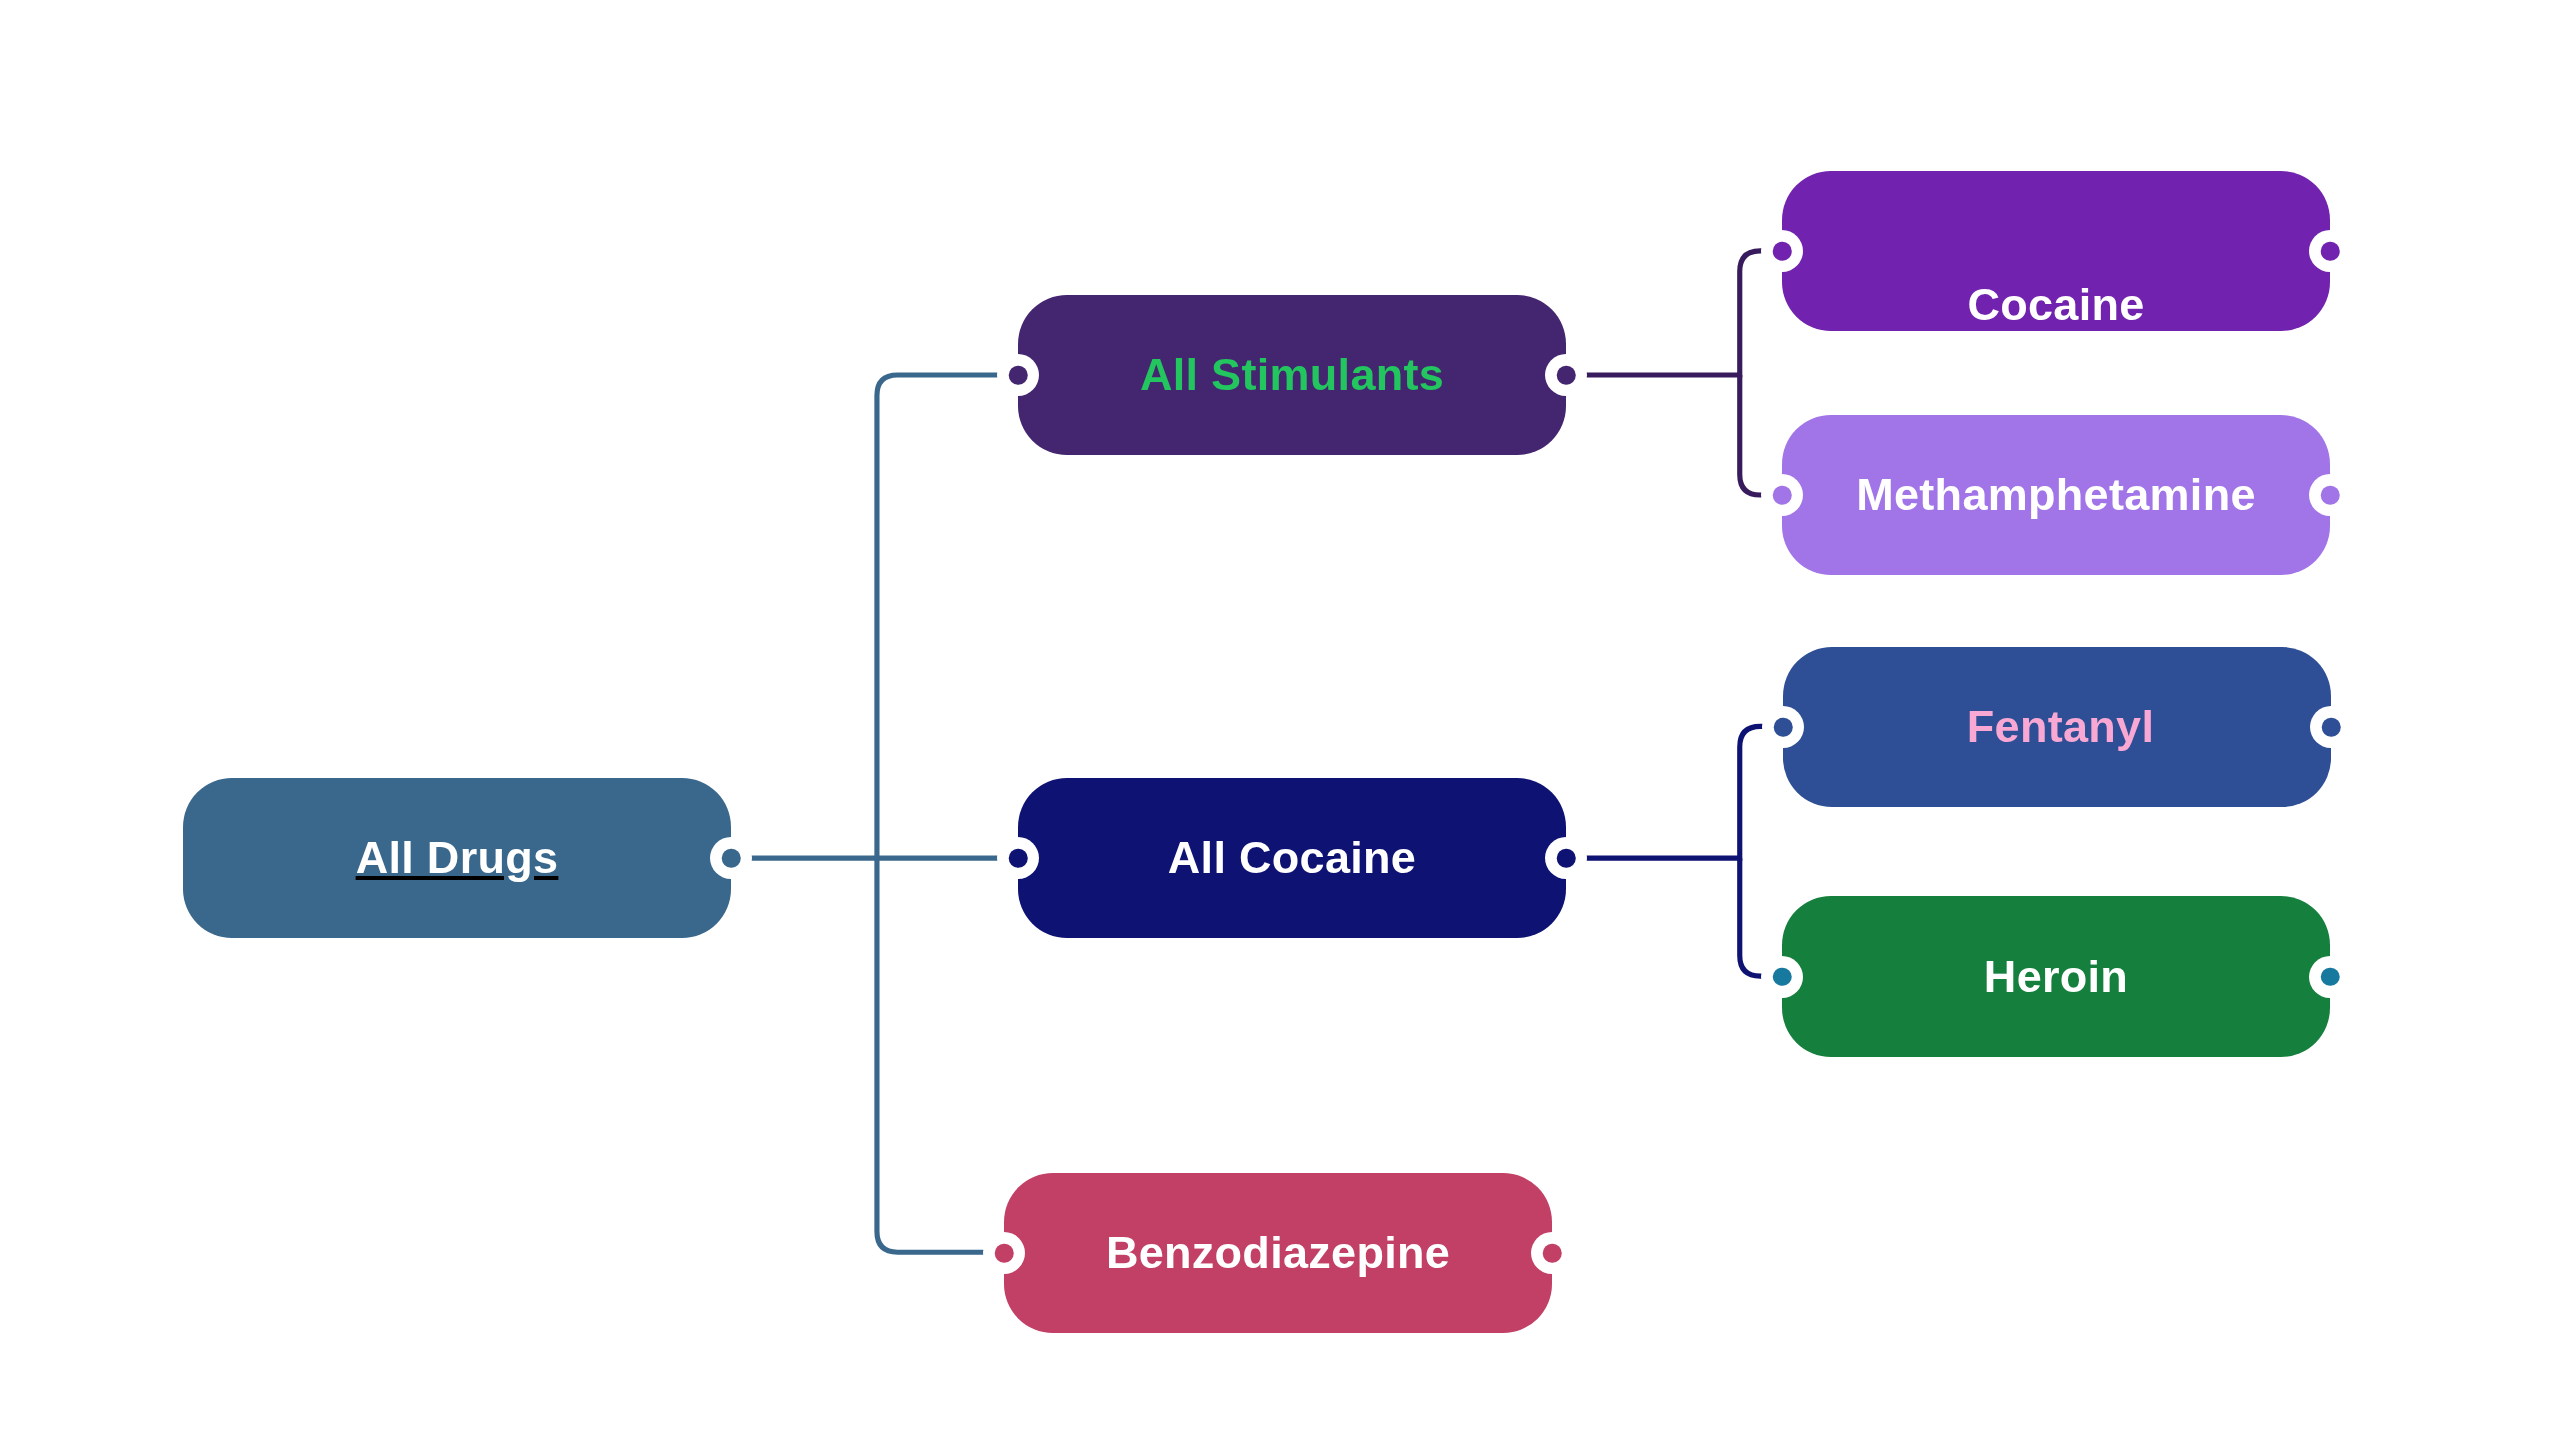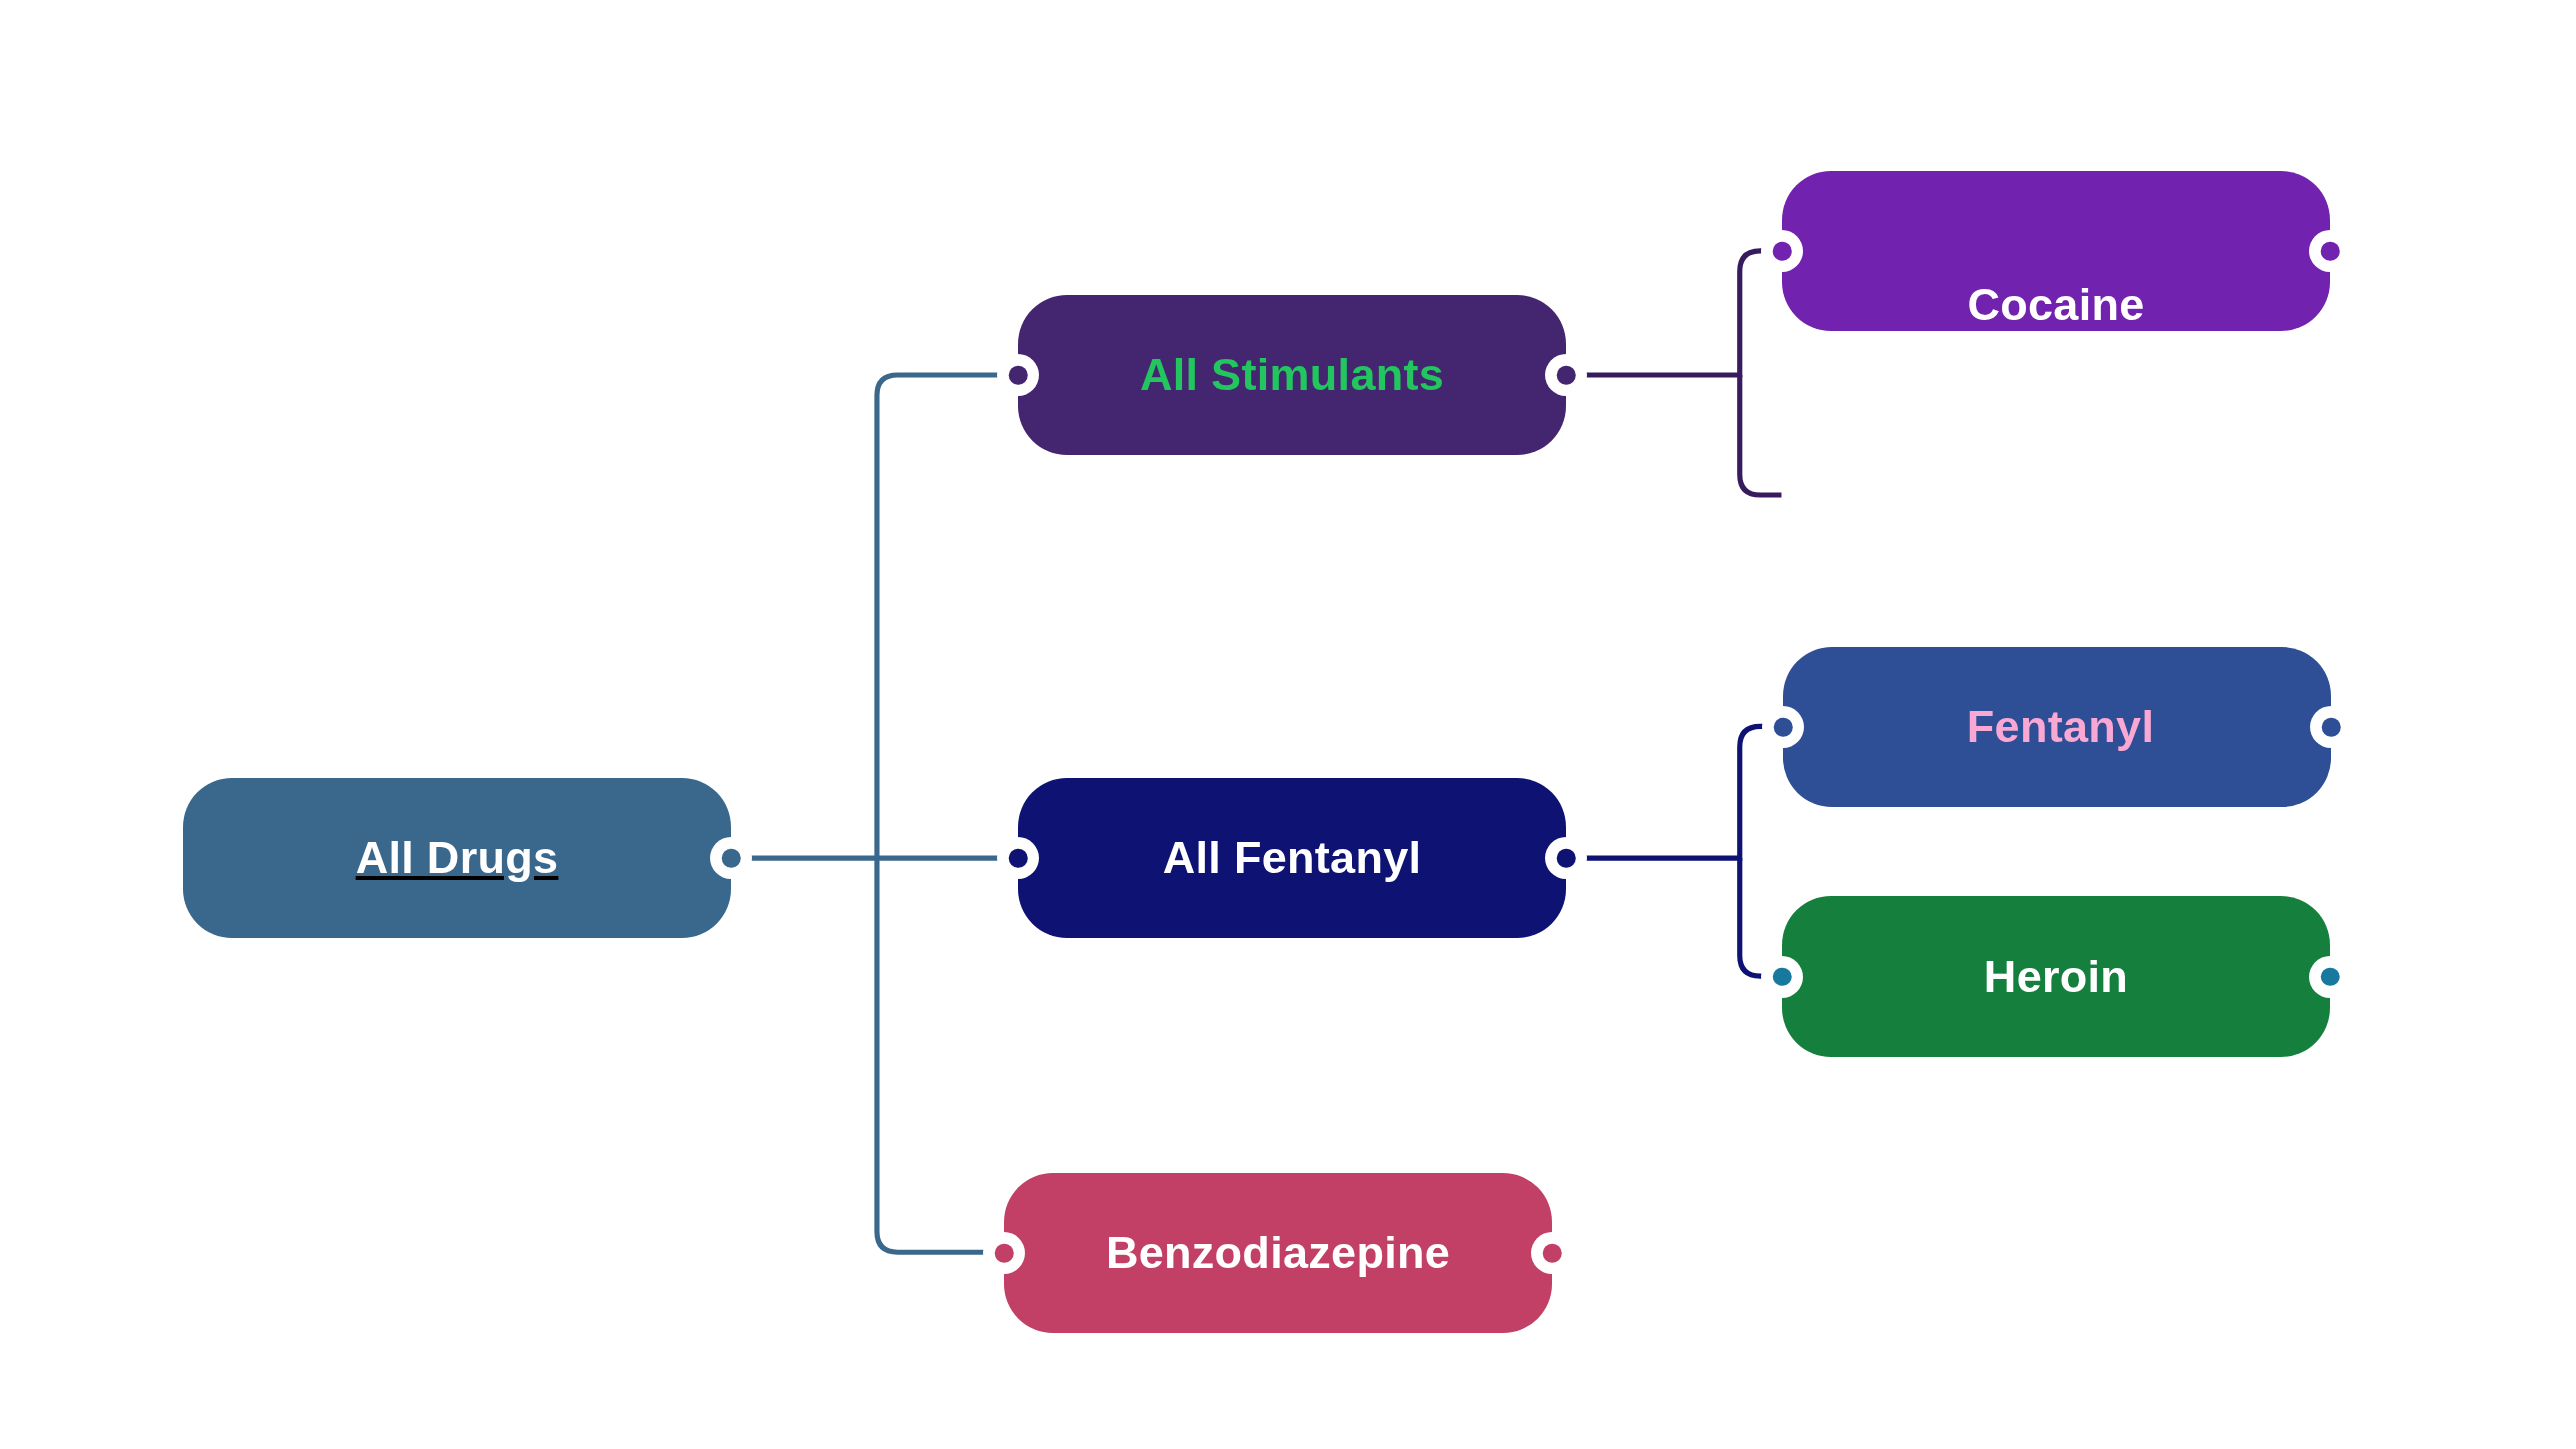--- a/index.html
+++ b/index.html
@@ -75,21 +75,21 @@
     <div class="node" style="left: 1018px; top: 295px; width: 548px; height: 160px; background: rgb(68, 37, 111); border-radius: 49px;">
       <span class="label" style="color: #22c55e;">All Stimulants</span>
       <div class="port left" style="width: 42px; height: 42px; left: -21px;">
         <div class="dot" style="width: 18.5px; height: 18.5px; background: rgb(68, 37, 111);"></div>
       </div>
       <div class="port right" style="width: 42px; height: 42px; right: -21px;">
         <div class="dot" style="width: 18.5px; height: 18.5px; background: rgb(68, 37, 111);"></div>
       </div>
     </div>
     <div class="node" style="left: 1018px; top: 778px; width: 548px; height: 160px; background: rgb(13, 18, 115); border-radius: 49px;">
-      <span class="label" style="color: rgb(255, 255, 255);">All Fentanyl</span>
+      <span class="label" style="color: rgb(255, 255, 255);">All Cocaine</span>
       <div class="port left" style="width: 42px; height: 42px; left: -21px;">
         <div class="dot" style="width: 18.5px; height: 18.5px; background: rgb(13, 18, 115);"></div>
       </div>
       <div class="port right" style="width: 42px; height: 42px; right: -21px;">
         <div class="dot" style="width: 18.5px; height: 18.5px; background: rgb(13, 18, 115);"></div>
       </div>
     </div>
     <div class="node" style="left: 1004px; top: 1173px; width: 548px; height: 160px; background: rgb(194, 63, 102); border-radius: 49px;">
       <span class="label" style="color: rgb(255, 255, 255);">Benzodiazepine</span>
       <div class="port left" style="width: 42px; height: 42px; left: -21px;">
@@ -101,20 +101,29 @@
     </div>
     <div class="node" style="left: 1782px; top: 171px; width: 548px; height: 160px; background: rgb(113, 34, 174); border-radius: 49px; align-items: flex-end;">
       <span class="label" style="color: rgb(255, 255, 255);">Cocaine</span>
       <div class="port left" style="width: 42px; height: 42px; left: -21px;">
         <div class="dot" style="width: 18.5px; height: 18.5px; background: rgb(113, 34, 174);"></div>
       </div>
       <div class="port right" style="width: 42px; height: 42px; right: -21px;">
         <div class="dot" style="width: 18.5px; height: 18.5px; background: rgb(113, 34, 174);"></div>
       </div>
     </div>
+    <div class="node" style="left: 1782px; top: 415px; width: 548px; height: 160px; background: rgb(161, 117, 232); border-radius: 49px;">
+      <span class="label" style="color: rgb(255, 255, 255);">Methamphetamine</span>
+      <div class="port left" style="width: 42px; height: 42px; left: -21px;">
+        <div class="dot" style="width: 18.5px; height: 18.5px; background: rgb(161, 117, 232);"></div>
+      </div>
+      <div class="port right" style="width: 42px; height: 42px; right: -21px;">
+        <div class="dot" style="width: 18.5px; height: 18.5px; background: rgb(161, 117, 232);"></div>
+      </div>
+    </div>
     <div class="node" style="left: 1783px; top: 647px; width: 548px; height: 160px; background: rgb(46, 79, 149); border-radius: 49px;">
       <span class="label" style="color: #f9a8d4; margin-left: 7px;">Fentanyl</span>
       <div class="port left" style="width: 42px; height: 42px; left: -21px;">
         <div class="dot" style="width: 18.5px; height: 18.5px; background: rgb(46, 79, 149);"></div>
       </div>
       <div class="port right" style="width: 42px; height: 42px; right: -21px;">
         <div class="dot" style="width: 18.5px; height: 18.5px; background: rgb(46, 79, 149);"></div>
       </div>
     </div>
     <div class="node" style="left: 1782px; top: 896px; width: 548px; height: 161px; background: #15803d; border-radius: 49px;">

